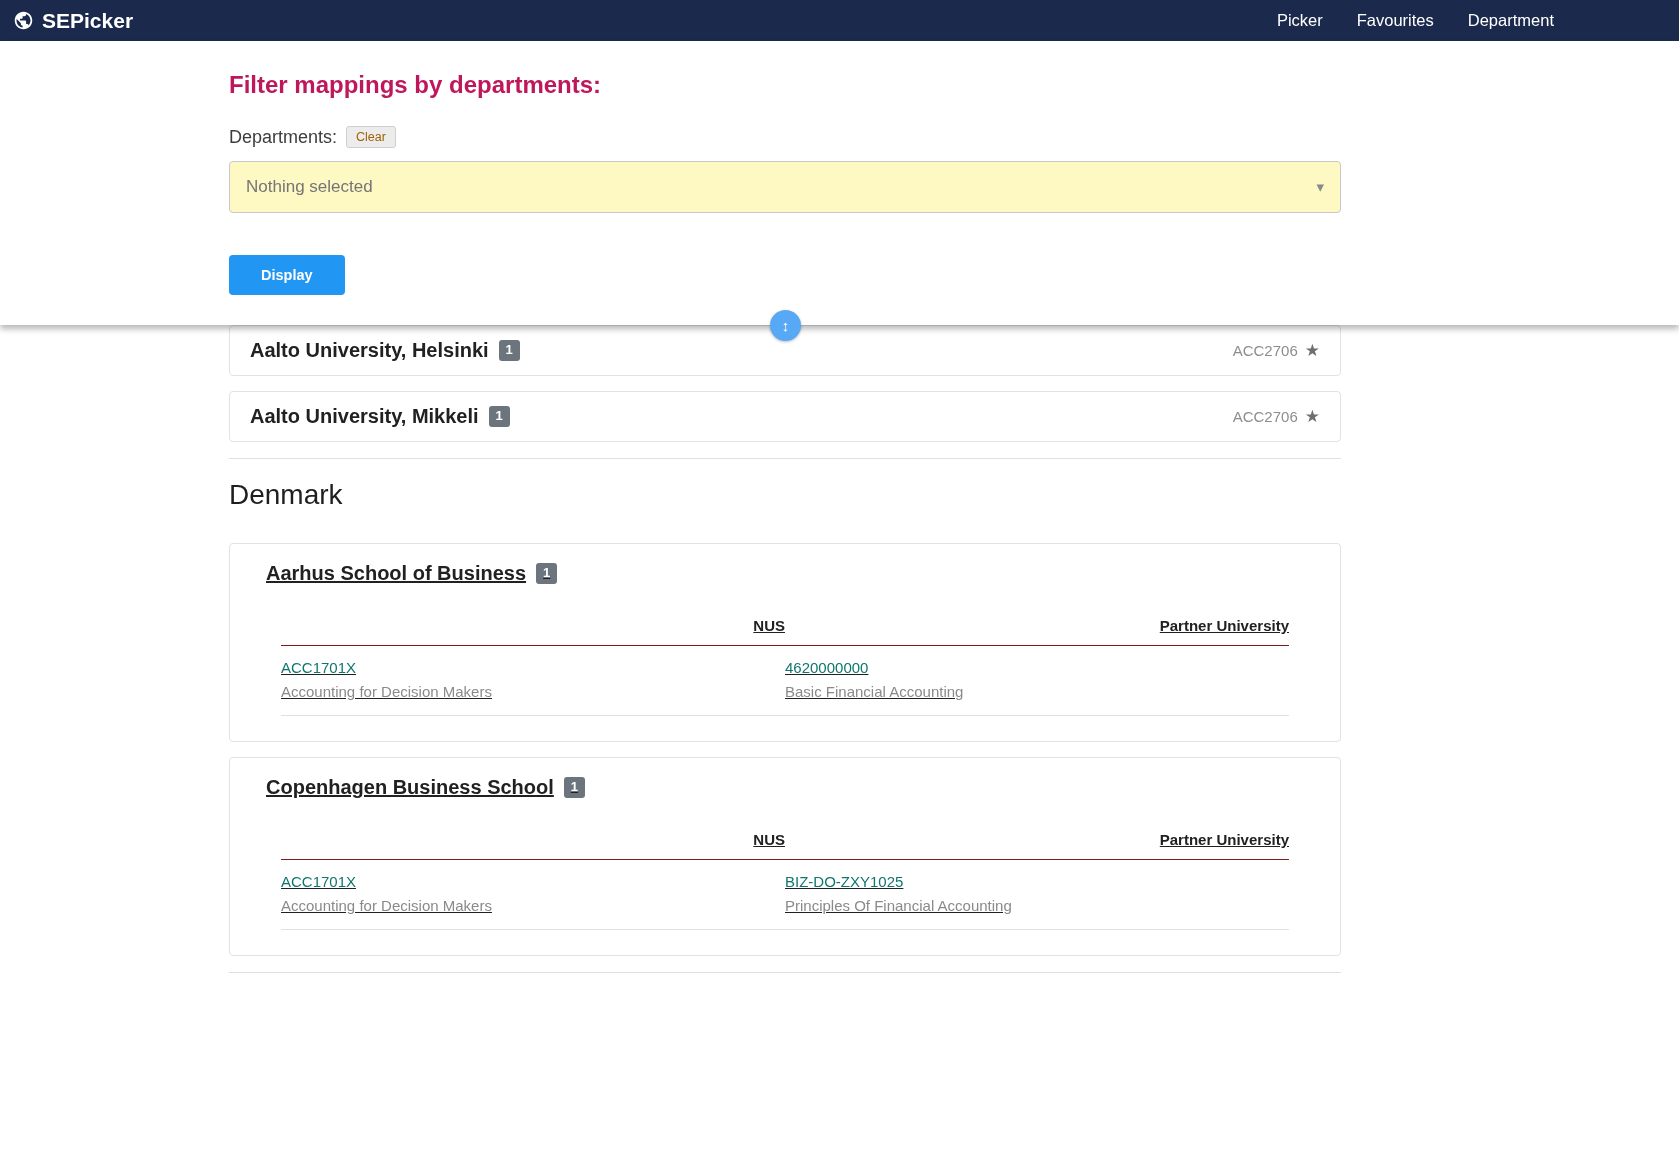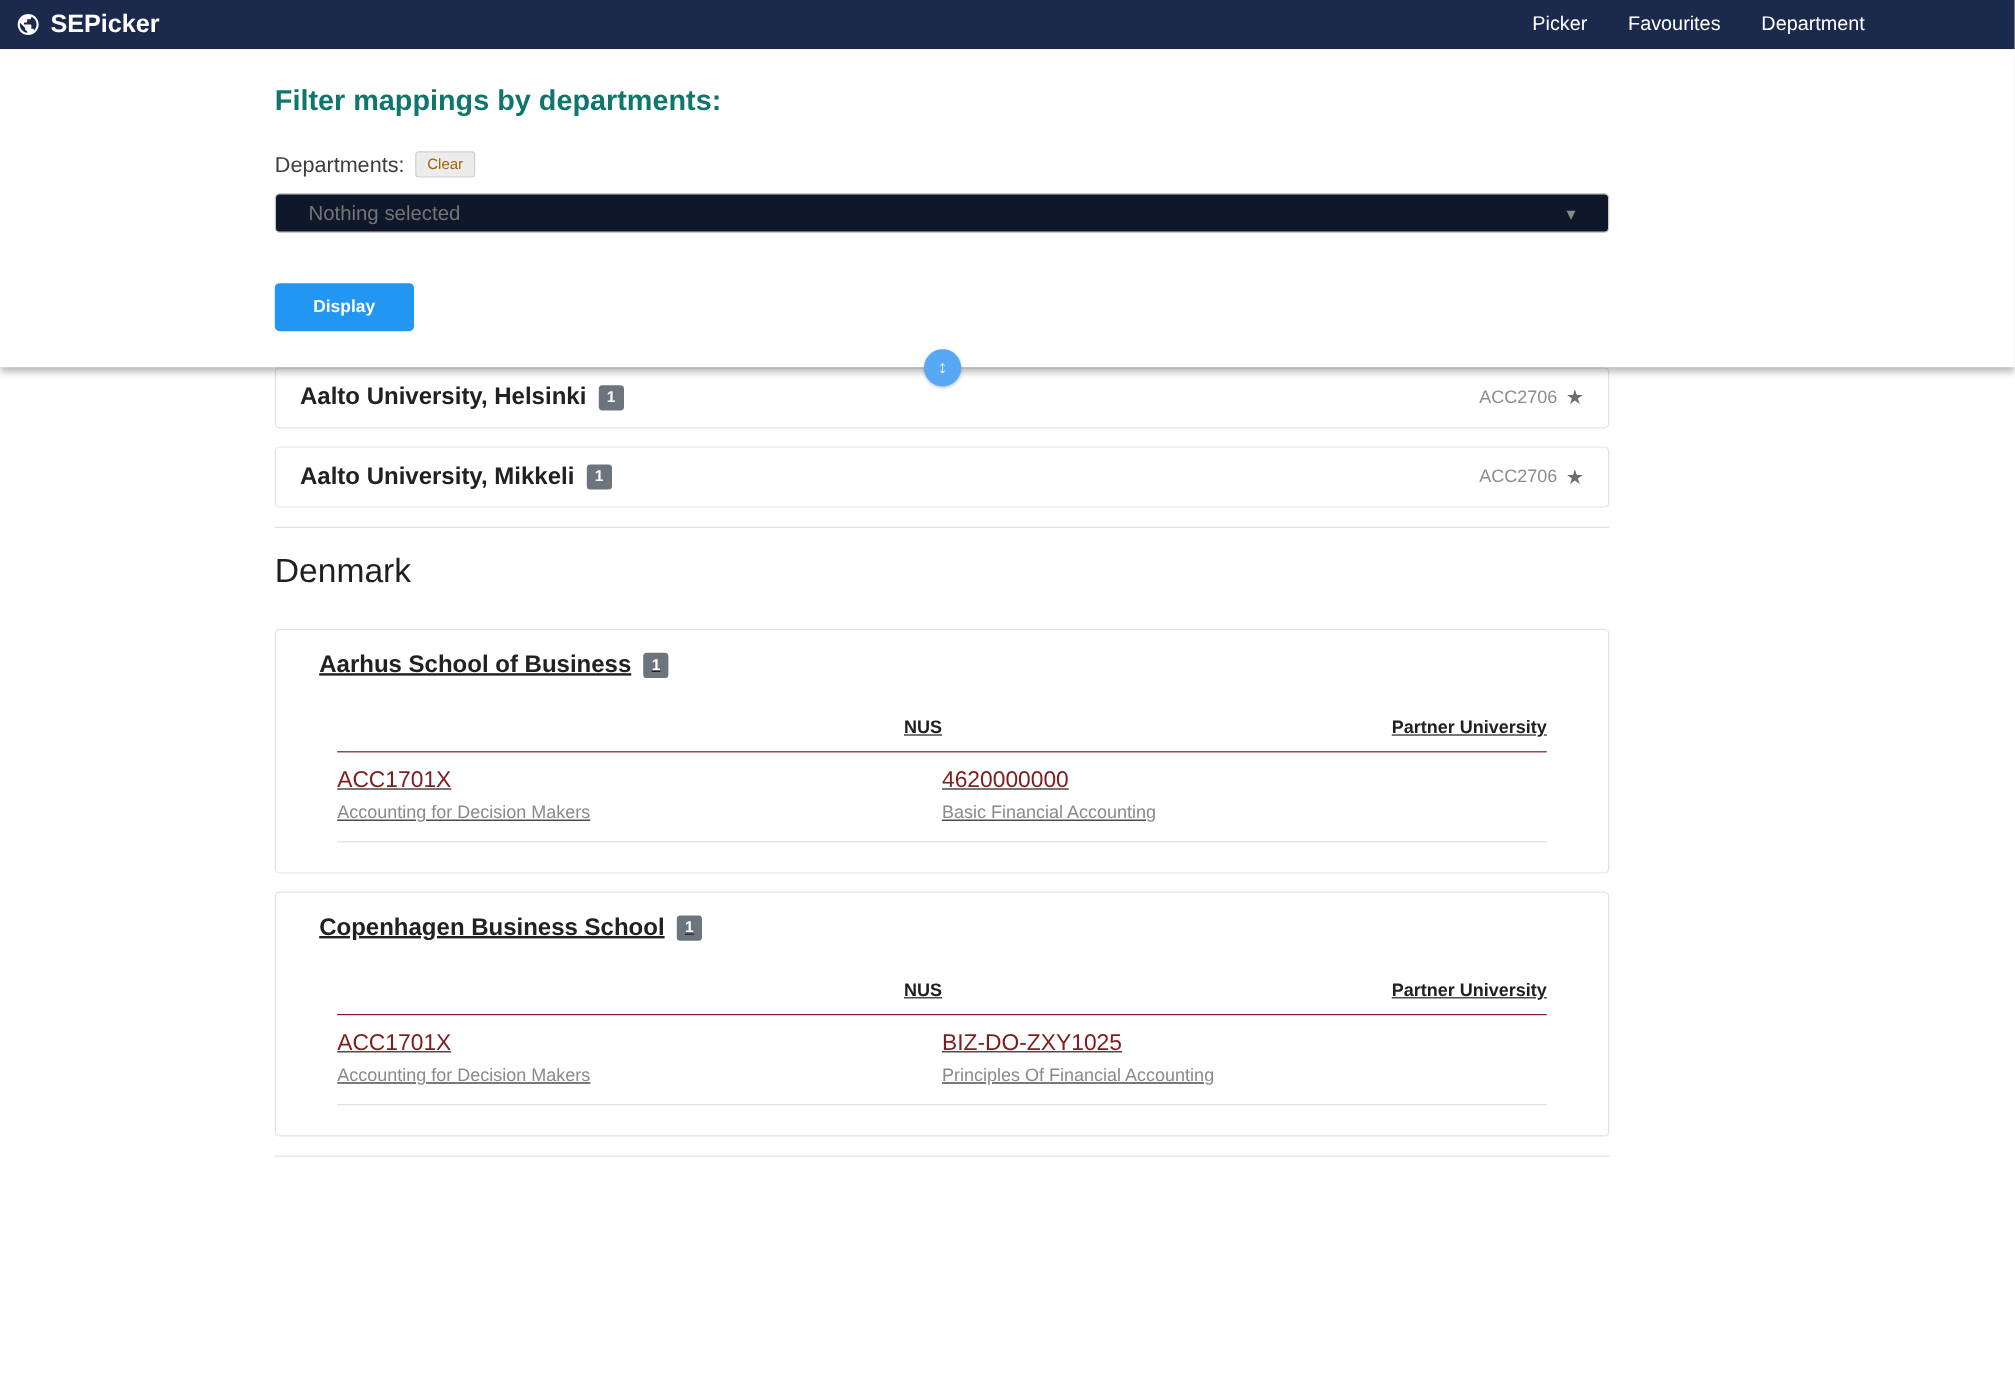--- a/index.html
+++ b/index.html
@@ -51,50 +51,50 @@
     box-shadow: 0 4px 6px rgba(0,0,0,0.28);
     padding: 30px 0;
     z-index: 1;
   }
   .container { width: 1112px; margin-left: 229px; }
 
   .filter-title {
     margin: 0;
     font-size: 24px;
     font-weight: bold;
-    color: #0f766e;
+    color: #be185d;
   }
   .dept-row {
     margin-top: 27px;
     display: flex;
     align-items: center;
   }
   .dept-label { font-size: 18px; color: #3d3d3d; }
   .clear-btn {
     margin-left: 9px;
     font-size: 12.5px;
     color: #a16207;
     background: #ececec;
     border: 1px solid #cfcfcf;
     border-radius: 3px;
     padding: 3px 9px;
     cursor: pointer;
     font-family: inherit;
   }
   .select-box {
     margin-top: 13px;
-    height: 33px;
+    height: 52px;
     border: 1px solid #c9c9c9;
     border-radius: 4px;
     display: flex;
     align-items: center;
     justify-content: space-between;
-    padding: 0 27px;
-    cursor: pointer;
-    background: #0f172a;
+    padding: 0 16px;
+    cursor: pointer;
+    background: #fef9c3;
   }
   .select-value { font-size: 17px; color: #757575; }
   .caret { color: #8a8a8a; font-size: 15px; }
 
   .display-btn {
     margin-top: 42px;
     background: #2196f3;
     color: #ffffff;
     font-size: 14.5px;
     font-weight: bold;
@@ -191,21 +191,21 @@
     color: #212121;
     padding: 8px 0 11px;
     border-bottom: 1px solid #7f1d1d;
     width: 50%;
   }
   .map-table td {
     padding: 13px 0 15px;
     border-bottom: 1px solid #e0e0e0;
     vertical-align: top;
   }
-  .cell-code { font-size: 19px; color: #7f1d1d; margin-bottom: 7px; }
+  .cell-code { font-size: 15px; color: #0f766e; margin-bottom: 7px; }
   .cell-title { font-size: 15px; color: #8a8a8a; }
 
   .section-divider {
     border: none;
     border-top: 1px solid #e0e0e0;
     margin: 16px 0 0;
   }
   .page-end-spacer { height: 80px; }
 </style>
 </head>

